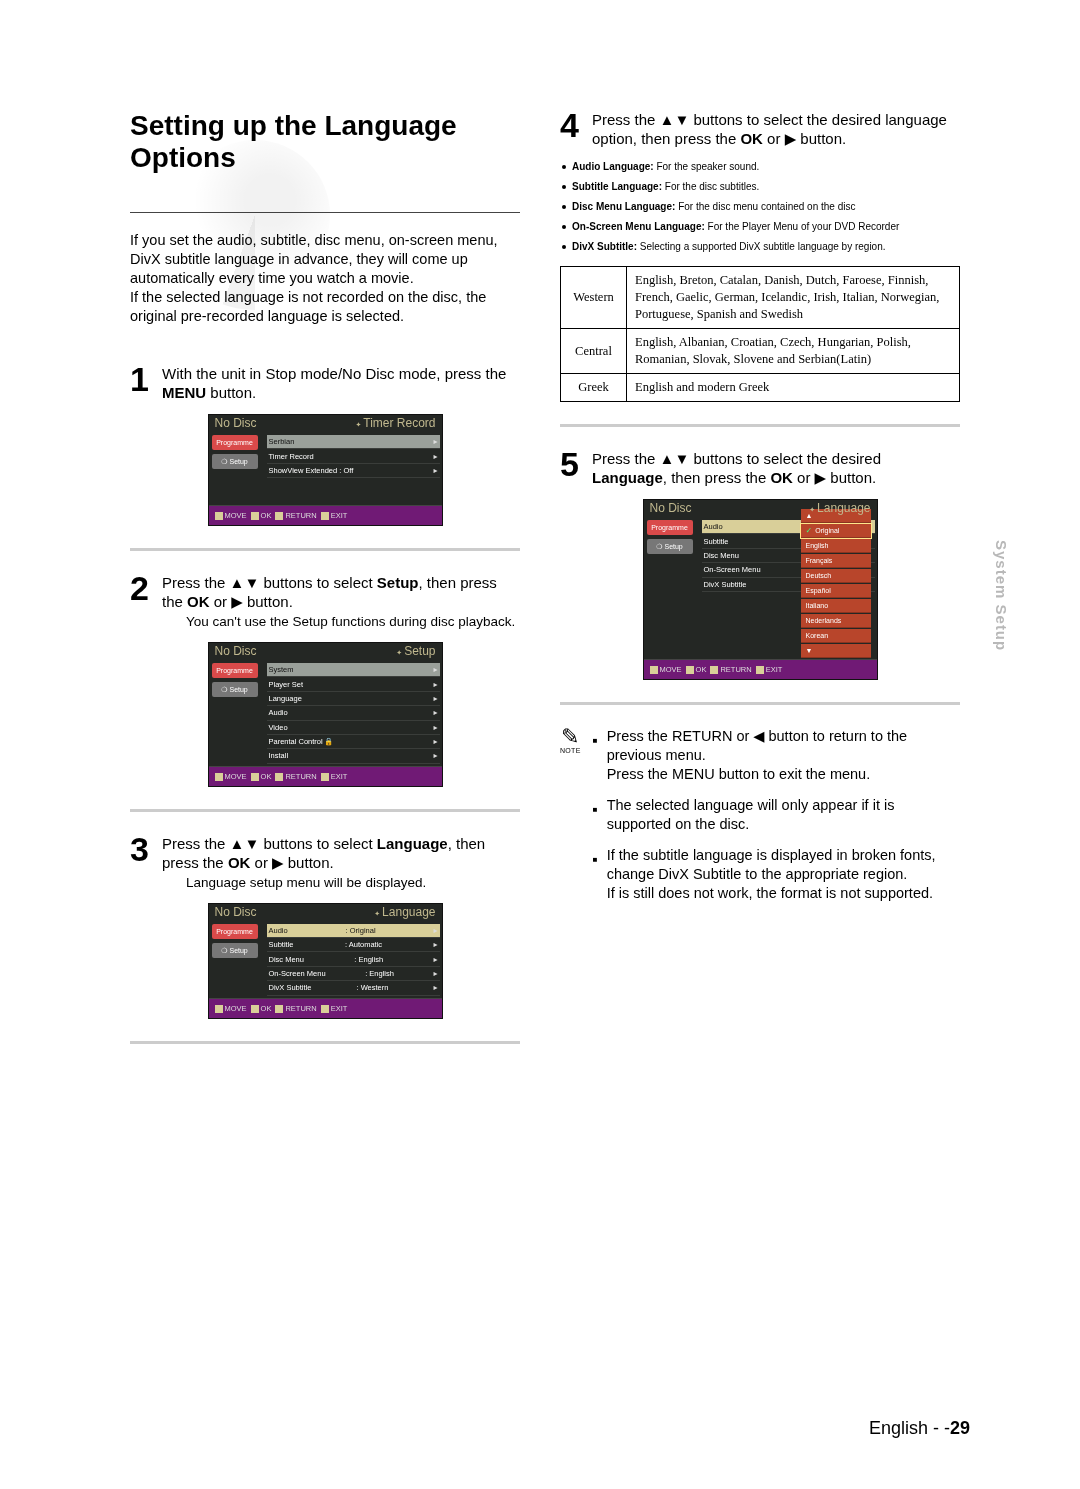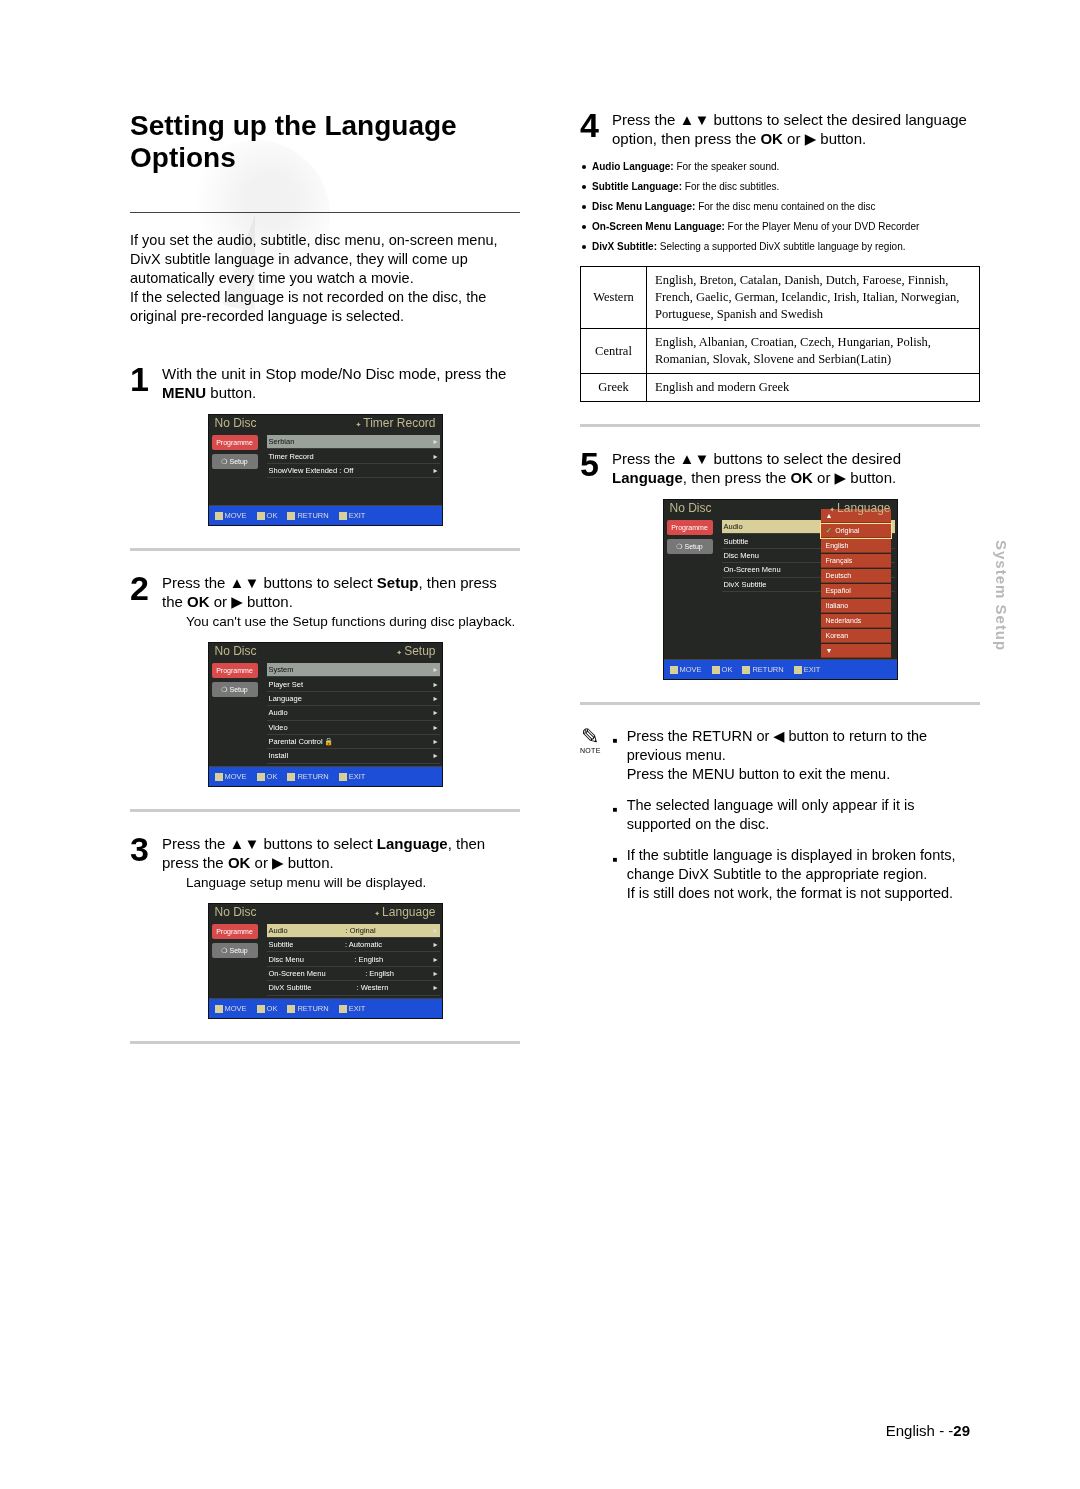--- a/index.html
+++ b/index.html
@@ -5,21 +5,21 @@
   * { box-sizing: border-box; margin: 0; padding: 0; }
   body {
     width: 1080px;
     height: 1489px;
     background: #fff;
     font-family: Arial, Helvetica, sans-serif;
     color: #000;
     position: relative;
     padding: 110px 100px 60px 130px;
   }
-  .columns { display: flex; gap: 40px; justify-content: space-between; }
+  .columns { display: flex; gap: 40px; }
   .col { flex: 1; }
   .left { flex: 0 0 390px; }
   .right { flex: 0 0 400px; }
   .title-box { margin-bottom: 38px; }
   .title-box h1 {
     font-size: 28px;
     line-height: 32px;
     font-weight: bold;
     margin-bottom: 2px;
     position: relative;
@@ -54,21 +54,21 @@
   .screen .sidebar { display:flex; flex-direction:column; float:left; width:52px; }
   .screen .sbtn { background:#d94a4a; color:#fff; text-align:center; font-size:7px; padding:2px 0; margin:2px 3px; border-radius:2px;}
   .screen .sbtn.sel { background:#777; }
   .screen .sbtn.ico::before { content:"❍ "; font-size:7px; color:#fff;}
   .screen .menu { margin-left:54px; padding:2px 2px 2px 4px; min-height:72px;}
   .screen .row { display:flex; justify-content:space-between; align-items:center;
     border-bottom:1px solid #3a3d3a; padding:1.2px 2px; font-size:7.5px;}
   .screen .row.hi { background:#9aa09a; color:#111;}
   .screen .row.cream { background:#d9cf99; color:#111;}
   .screen .row .tri { font-size:8px; color:#ddd;}
-  .screen .bot { clear:both; display:flex; gap:10px; padding:4px 6px; font-size:7.5px; color:#ddd; background:#1d4ed8; border-top:1px solid #444;}
+  .screen .bot { clear:both; display:flex; gap:4px; padding:4px 6px; font-size:7.5px; color:#ddd; background:#701a75; border-top:1px solid #444;}
   .screen .bot span::before { content:""; display:inline-block; width:8px; height:8px; margin-right:2px;
     background:#d9cf99; vertical-align:middle; font-size:6px;}
   .screen .opt { background:#b8452b; color:#fff; margin:1px 0; padding:1px 5px; font-size:7px; border-bottom:1px solid #8a3420;}
   .screen .opt.sel { outline:1px solid #ffe68a; position:relative;}
   .screen .opt.sel::before { content:"✓"; color:#3cff7e; font-size:8px; margin-right:3px;}
   .screen .optwrap { float:right; width:70px; margin-top:-84px; margin-right:4px;}
   .screen .updn { font-size:7px; color:#fff;}
   .bullets { list-style:none; margin:6px 0 10px 0;}
   .bullets li { font-size:10px; line-height:18px; position:relative; padding-left:12px; margin-bottom:2px;}
   .bullets li::before { content:""; position:absolute; left:2px; top:7px; width:4px; height:4px; background:#000; border-radius:50%;}
@@ -80,21 +80,21 @@
   .note .label { text-align:center; font-size:7px; letter-spacing:0.3px;}
   .note .label .ico { font-size:22px; display:block; line-height:20px;}
   .note ul { list-style:none; flex:1;}
   .note li { font-size:14.5px; line-height:19px; margin-bottom:12px; position:relative; padding-left:14px;}
   .note li::before { content:"■"; font-size:8px; position:absolute; left:0; top:4px;}
   .sidelabel {
     position:absolute; right:70px; top:540px;
     writing-mode: vertical-rl;
     font-size:15px; font-weight:bold; color:#b8b8b8; letter-spacing:1px;
   }
-  .footer { position:absolute; bottom:50px; right:110px; font-size:15px;text-align:center;}
+  .footer { position:absolute; bottom:50px; right:110px; font-size:18px;text-align:center;}
   .footer b::before { content:" -"; font-weight:normal;}
 </style>
 </head>
 <body>
 
 <div class="title-decor"></div>
 
 <div class="columns">
 
   <div class="col left">

